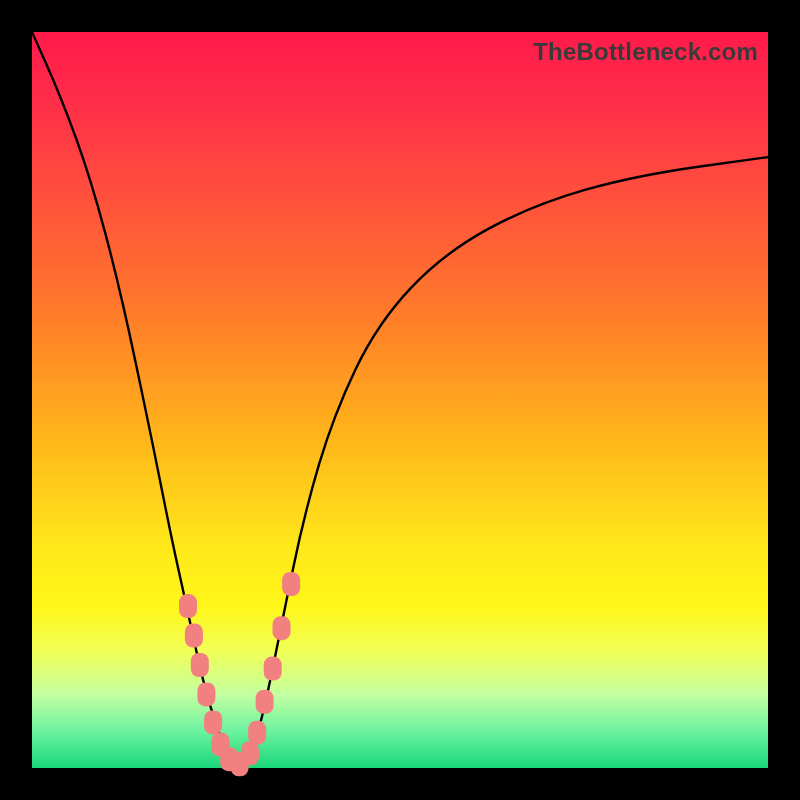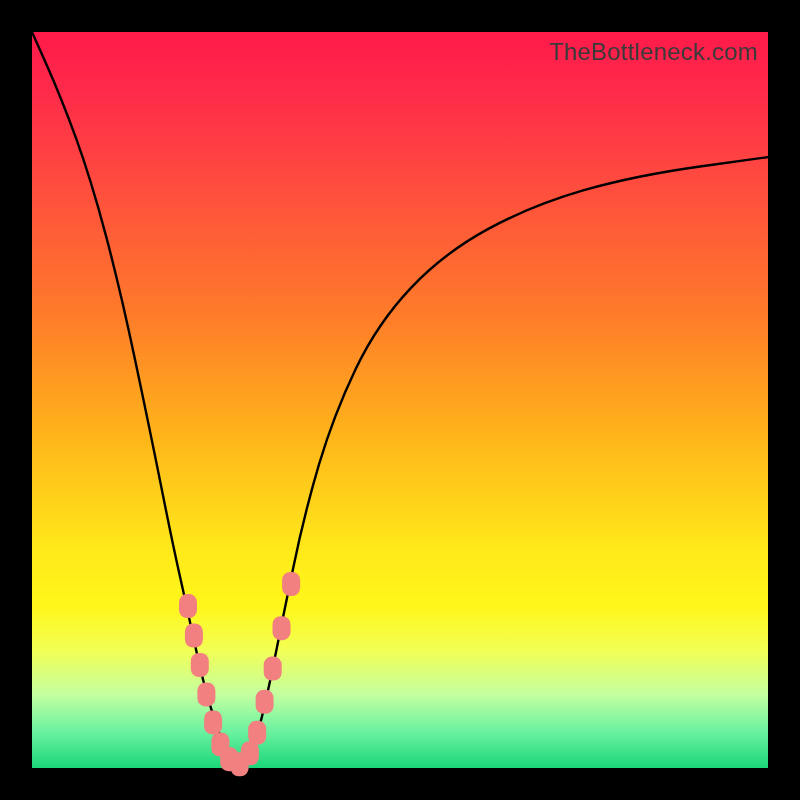--- a/index.html
+++ b/index.html
@@ -39,21 +39,21 @@
       #6cf2a0 95%,
       #1ad67a 100%
     );
   }
   .watermark {
     position: absolute;
     top: 6px;
     right: 10px;
     color: #3a3a3a;
     font-size: 24px;
-    font-weight: 400;
+    font-weight: 700;
     letter-spacing: 0.2px;
     user-select: none;
   }
   svg.curve {
     position: absolute;
     left: 0;
     top: 0;
     width: 736px;
     height: 736px;
     overflow: visible;

